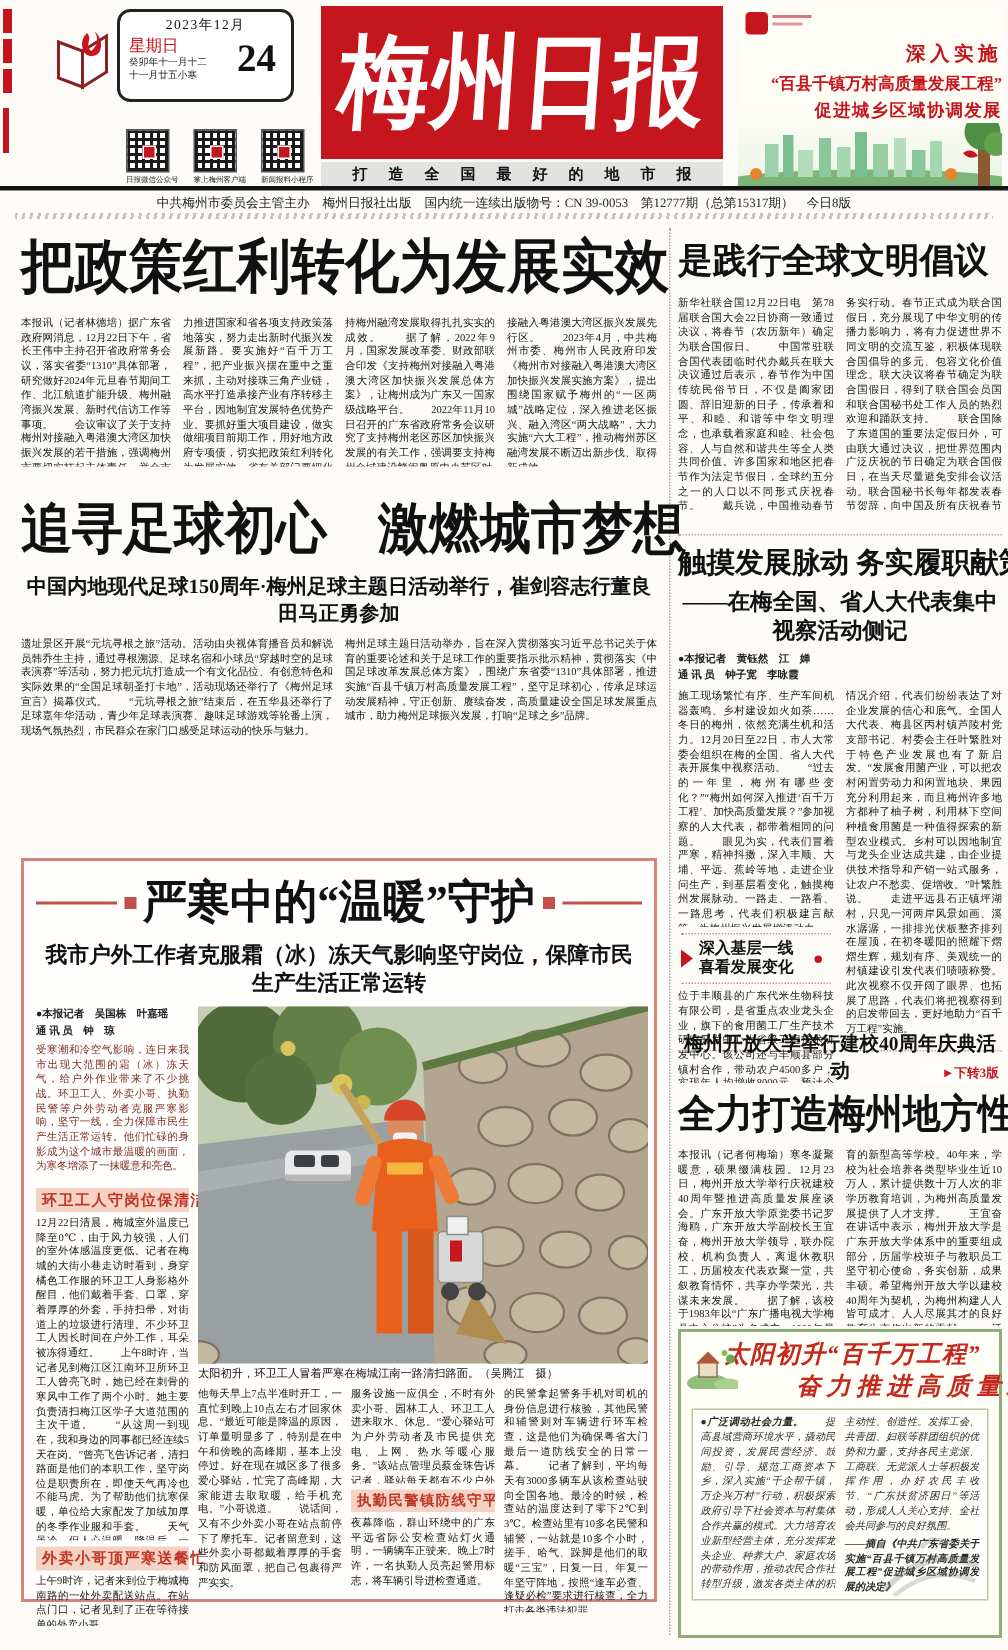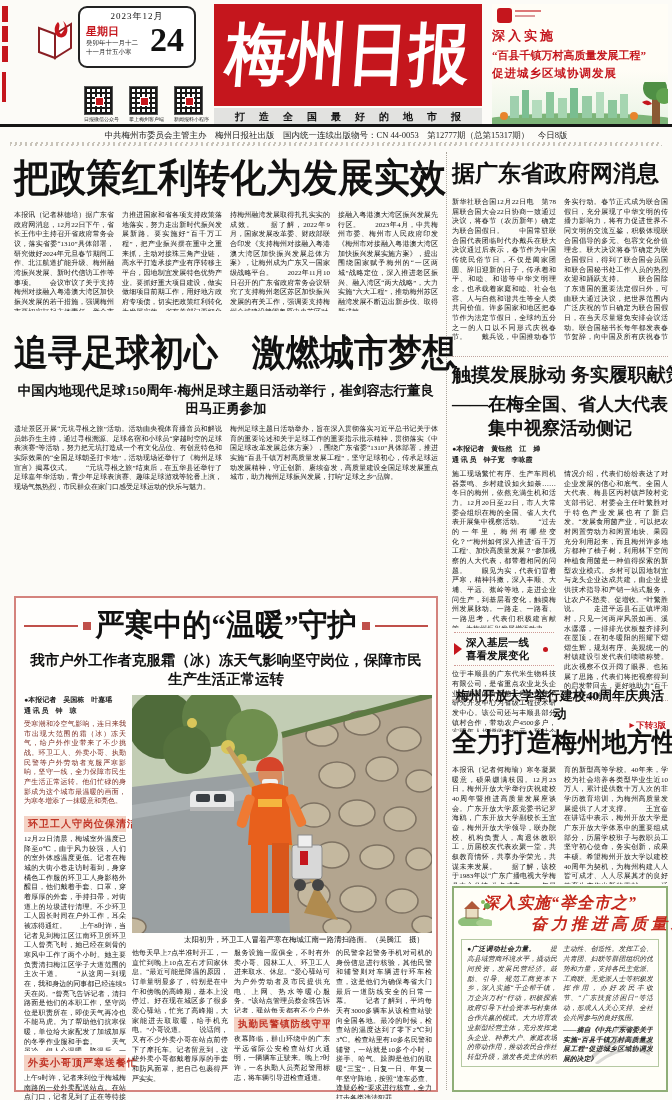--- a/index.html
+++ b/index.html
@@ -12,23 +12,23 @@
   .abs{position:absolute;}
   
   .regmark{position:absolute;background:#c5161d;width:6px;}
   .datebox{
     left:78px;top:6px;width:118px;height:62px;
     border:2px solid #222;border-radius:9px;background:#fff;
     box-sizing:border-box;padding:2px 6px;
   }
   .datebox .ym{font-size:9px;text-align:center;letter-spacing:1px;}
   .datebox .row{display:flex;align-items:center;}
-  .datebox .wk{font-size:11px;font-weight:bold;color:#c5161d;}
+  .datebox .wk{font-size:11px;font-weight:normal;color:#c5161d;}
   .datebox .small{font-size:6.5px;line-height:1.35;color:#222;}
-  .datebox .day{font-size:34px;font-weight:900;margin-left:auto;margin-right:4px;line-height:1;}
+  .datebox .day{font-size:26px;font-weight:900;margin-left:auto;margin-right:4px;line-height:1;}
   .qr{
     width:27px;height:27px;border:1px solid #555;background:
       repeating-linear-gradient(0deg,#1a1a1a 0 2px,transparent 2px 5px),
       repeating-linear-gradient(90deg,#1a1a1a 0 2px,#fff 2px 5px);
     position:relative;
   }
   .qr::after{content:"";position:absolute;left:10px;top:10px;width:7px;height:7px;background:#c5161d;border:1px solid #fff;}
   .qrlabel{font-size:5px;text-align:center;margin-top:1px;color:#222;white-space:nowrap;}
   .masthead{
     left:214px;top:4px;width:268px;height:102px;background:#c5161d;
@@ -40,47 +40,47 @@
   }
   .slogan{
     left:214px;top:108px;width:268px;height:17px;background:#e2e2e0;
     font-size:10px;font-weight:bold;color:#111;text-align:center;
     letter-spacing:14px;line-height:17px;padding-left:14px;box-sizing:border-box;white-space:nowrap;
   }
   .banner{
     left:492px;top:4px;width:176px;height:120px;overflow:hidden;
     background:linear-gradient(#fffdf6 55%,#eaf4e6);
   }
-  .banner .bl{color:#c5161d;font-weight:900;text-align:left;white-space:nowrap;}
+  .banner .bl{color:#c5161d;font-weight:900;text-align:right;white-space:nowrap;}
   .blackrule{left:0;top:124px;width:672px;height:3px;background:#151515;}
   .publine{left:0;top:130px;width:672px;text-align:center;font-size:8.5px;color:#222;}
   .hatch{
     left:10px;top:142px;width:652px;height:4px;
     background:repeating-linear-gradient(105deg,#c9c4ba 0 2px,transparent 2px 5px);
   }
   
   .kicker{font-weight:bold;text-align:center;}
   .headline{font-weight:900;text-align:center;white-space:nowrap;}
   .cols{display:flex;gap:8px;}
   .col{flex:1;font-size:7px;line-height:1.38;text-align:justify;overflow:hidden;color:#151515;}
   .vdiv{border-left:1px dotted #a9a39a;}
   .hdiv{border-top:1px dotted #bfa49f;}
   .redhead{
     background:#f4d2c4;color:#c13527;font-weight:bold;font-size:10px;
     padding:1px 4px;margin:4px 0 3px;letter-spacing:1px;white-space:nowrap;
   }
   .byline{font-size:7px;font-weight:bold;line-height:1.5;color:#222;}
   
   .coldbox{
-    left:14px;top:596px;width:424px;height:496px;box-sizing:border-box;
+    left:14px;top:572px;width:424px;height:496px;box-sizing:border-box;
     border:2px solid #d4837d;background:#fffefc;padding:6px 8px;
   }
   .deco-line{height:2px;background:#c0504a;flex:1;}
   .deco-sq{width:8px;height:8px;background:#c0504a;margin:0 5px;}
-  .caption{font-size:7.5px;display:flex;justify-content:center;margin-top:2px;color:#111;margin-left:44px;}
+  .caption{font-size:7.5px;display:flex;justify-content:flex-start;margin-top:2px;color:#111;}
   
   .r-col{left:452px;width:216px;}
   .inset{display:flex;align-items:center;gap:4px;margin:4px 2px;padding:3px 0;border-top:1px dotted #cf9a94;border-bottom:1px dotted #cf9a94;}
   .inset .tri{width:0;height:0;border-left:8px solid #c5161d;border-top:6px solid transparent;border-bottom:6px solid transparent;}
   .inset .t{font-size:10.5px;font-weight:900;line-height:1.25;}
   .inset .dot{width:5px;height:5px;border-radius:50%;background:#c5161d;margin-left:auto;margin-right:6px;}
   .jump{position:absolute;right:2px;bottom:0;background:#fffefc;color:#c5161d;font-weight:bold;font-size:8.5px;padding-left:15px;margin-top:12px;}
   
   .greenbox{
     left:452px;top:886px;width:216px;height:206px;box-sizing:border-box;
@@ -165,21 +165,21 @@
     <circle cx="12" cy="34" r="4" fill="#e8842c"></circle>
     <circle cx="142" cy="34" r="4" fill="#e8842c"></circle>
     <path d="M160 42 L160 0 L168 0 L168 42 Z" fill="#8a5a33"></path>
     <circle cx="163" cy="6" r="12" fill="#4f8f45"></circle>
     <circle cx="172" cy="14" r="8" fill="#61a34f"></circle>
     <path d="M150 20 q6 -4 10 2 q-6 3 -10 -2Z" fill="#c5161d"></path>
   </svg>
 </div>
 
 <div class="abs blackrule"></div>
-<div class="abs publine">中共梅州市委员会主管主办　梅州日报社出版　国内统一连续出版物号：CN 44-0053　第12777期（总第15317期）　今日8版</div>
+<div class="abs publine">中共梅州市委员会主管主办　梅州日报社出版　国内统一连续出版物号：CN 39-0053　第12777期（总第15317期）　今日8版</div>
 <div class="abs hatch"></div>
 
 <div class="abs vdiv" style="left:446px;top:152px;height:938px;"></div>
 
 <div class="abs" style="left:14px;top:152px;width:424px;">
   <div class="headline" style="font-size:36px;margin-top:2px;transform:scaleY(1.08);">把政策红利转化为发展实效</div>
   <div class="cols" style="margin-top:8px;height:100px;">
     <div class="col">本报讯（记者林德培）据广东省政府网消息，12月22日下午，省长王伟中主持召开省政府常务会议，落实省委“1310”具体部署，研究做好2024年元旦春节期间工作、北江航道扩能升级、梅州融湾振兴发展、新时代信访工作等事项。　　会议审议了关于支持梅州对接融入粤港澳大湾区加快振兴发展的若干措施，强调梅州市要切实扛起主体责任，举全市之</div>
     <div class="col">力推进国家和省各项支持政策落地落实，努力走出新时代振兴发展新路。要实施好“百千万工程”，把产业振兴摆在重中之重来抓，主动对接珠三角产业链，高水平打造承接产业有序转移主平台，因地制宜发展特色优势产业。要抓好重大项目建设，做实做细项目前期工作，用好地方政府专项债，切实把政策红利转化为发展实效。省有关部门要细化落实具体配套措施，合力支</div>
     <div class="col">持梅州融湾发展取得扎扎实实的成效。　　据了解，2022年9月，国家发展改革委、财政部联合印发《支持梅州对接融入粤港澳大湾区加快振兴发展总体方案》，让梅州成为广东又一国家级战略平台。　　2022年11月10日召开的广东省政府常务会议研究了支持梅州老区苏区加快振兴发展的有关工作，强调要支持梅州全域建设赣闽粤原中央苏区对</div>
@@ -288,32 +288,32 @@
           <div class="redhead" style="font-size:9.5px;">执勤民警镇防线守平安</div>
           <div class="col" style="height:56px;">夜幕降临，群山环绕中的广东平远省际公安检查站灯火通明，一辆辆车正驶来。晚上7时许，一名执勤人员亮起警用标志，将车辆引导进检查通道。</div>
         </div>
         <div class="col">的民警拿起警务手机对司机的身份信息进行核验，其他民警和辅警则对车辆进行环车检查，这是他们为确保粤省大门最后一道防线安全的日常一幕。　　记者了解到，平均每天有3000多辆车从该检查站驶向全国各地。最冷的时候，检查站的温度达到了零下2℃到3℃。检查站里有10多名民警和辅警，一站就是10多个小时，搓手、哈气、跺脚是他们的取暖“三宝”，日复一日、年复一年坚守阵地，按照“逢车必查、逢疑必检”要求进行核查，全力打击各类违法犯罪。</div>
       </div>
     </div>
   </div>
 </div>
 
 <div class="abs r-col" style="top:152px;">
-  <div class="headline" style="font-size:23px;text-align:left;margin-top:6px;">据广东省政府网消息</div>
+  <div class="headline" style="font-size:23px;text-align:left;margin-top:6px;">是践行全球文明倡议</div>
   <div class="cols" style="margin-top:9px;height:142px;">
     <div class="col">新华社联合国12月22日电　第78届联合国大会22日协商一致通过决议，将春节（农历新年）确定为联合国假日。　　中国常驻联合国代表团临时代办戴兵在联大决议通过后表示，春节作为中国传统民俗节日，不仅是阖家团圆、辞旧迎新的日子，传承着和平、和睦、和谐等中华文明理念，也承载着家庭和睦、社会包容、人与自然和谐共生等全人类共同价值。许多国家和地区把春节作为法定节假日，全球约五分之一的人口以不同形式庆祝春节。　　戴兵说，中国推动春节成为联合国假日，是践行全球文明倡议、倡导尊重世界文明多样性的</div>
     <div class="col">务实行动。春节正式成为联合国假日，充分展现了中华文明的传播力影响力，将有力促进世界不同文明的交流互鉴，积极体现联合国倡导的多元、包容文化价值理念。联大决议将春节确定为联合国假日，得到了联合国会员国和联合国秘书处工作人员的热烈欢迎和踊跃支持。　　联合国除了东道国的重要法定假日外，可由联大通过决议，把世界范围内广泛庆祝的节日确定为联合国假日，在当天尽量避免安排会议活动。联合国秘书长每年都发表春节贺辞，向中国及所有庆祝春节（农历新年）的各国人民致以节日问候和祝福。</div>
   </div>
 </div>
 
 <div class="abs hdiv" style="left:452px;top:356px;width:216px;"></div>
 
 <div class="abs r-col" style="top:362px;">
   <div class="headline" style="font-size:19px;">触摸发展脉动 务实履职献策</div>
-  <div class="kicker" style="font-size:18px;margin-top:4px;">——在梅全国、省人大代表集中视察活动侧记</div>
+  <div class="kicker" style="font-size:15px;margin-top:4px;">——在梅全国、省人大代表集中视察活动侧记</div>
   <div style="margin-top:4px;">
     <div class="byline">●本报记者　黄钰然　江　婵</div>
     <div class="byline">通 讯 员　钟子宽　李咏霞</div>
   </div>
   <div class="cols" style="margin-top:5px;height:262px;position:relative;">
     <div style="flex:1;overflow:hidden;">
       <div class="col" style="height:158px;">施工现场繁忙有序、生产车间机器轰鸣、乡村建设如火如荼……冬日的梅州，依然充满生机和活力。12月20日至22日，市人大常委会组织在梅的全国、省人大代表开展集中视察活动。　　“过去的一年里，梅州有哪些变化？”“梅州如何深入推进‘百千万工程’、加快高质量发展？”参加视察的人大代表，都带着相同的问题。　　眼见为实，代表们冒着严寒，精神抖擞，深入丰顺、大埔、平远、蕉岭等地，走进企业问生产，到基层看变化，触摸梅州发展脉动。一路走、一路看、一路思考，代表们积极建言献策，为梅州振兴发展增添动力。</div>
       <div class="inset">
         <div class="tri"></div>
         <div class="t">
@@ -342,21 +342,21 @@
 
 <div class="greenbox">
   <svg class="abs" style="left:4px;top:8px;" width="34" height="30" viewBox="0 0 34 30">
     <ellipse cx="14" cy="26" rx="14" ry="6" fill="#8fbf7a"></ellipse>
     <ellipse cx="27" cy="27" rx="9" ry="4" fill="#a9cf90"></ellipse>
     <rect x="8" y="12" width="12" height="10" fill="#e9ddc2" stroke="#8a6f4d"></rect>
     <polygon points="6,13 14,5 22,13" fill="#b0593a"></polygon>
     <circle cx="29" cy="10" r="3" fill="#6aa84f"></circle>
     <circle cx="25" cy="6" r="2" fill="#86bb60"></circle>
   </svg>
-  <div class="t1">深入实施“举全市之”</div>
+  <div class="t1">太阳初升“百千万工程”</div>
   <div class="t2">奋力推进高质量发展</div>
   <div class="quotebox">
     <div class="quotecol">
       <span style="font-weight:bold;">●广泛调动社会力量。</span><span>　　提高县域营商环境水平，撬动民间投资，发展民营经济。鼓励、引导、规范工商资本下乡，深入实施“千企帮千镇，万企兴万村”行动，积极探索政府引导下社会资本与村集体合作共赢的模式。大力培育农业新型经营主体，充分发挥龙头企业、种养大户、家庭农场的带动作用，推动农民合作社转型升级，激发各类主体的积极性、</span>
     </div>
     <div class="quotecol">
       <span>主动性、创造性。发挥工会、共青团、妇联等群团组织的优势和力量，支持各民主党派、工商联、无党派人士等积极发挥作用，办好农民丰收节、“广东扶贫济困日”等活动，形成人人关心支持、全社会共同参与的良好氛围。</span>
       <div class="attr">——摘自《中共广东省委关于实施“百县千镇万村高质量发展工程”促进城乡区域协调发展的决定》</div>
     </div>
     <svg class="abs" style="right:2px;bottom:2px;opacity:.3;" width="70" height="44" viewBox="0 0 70 44">

